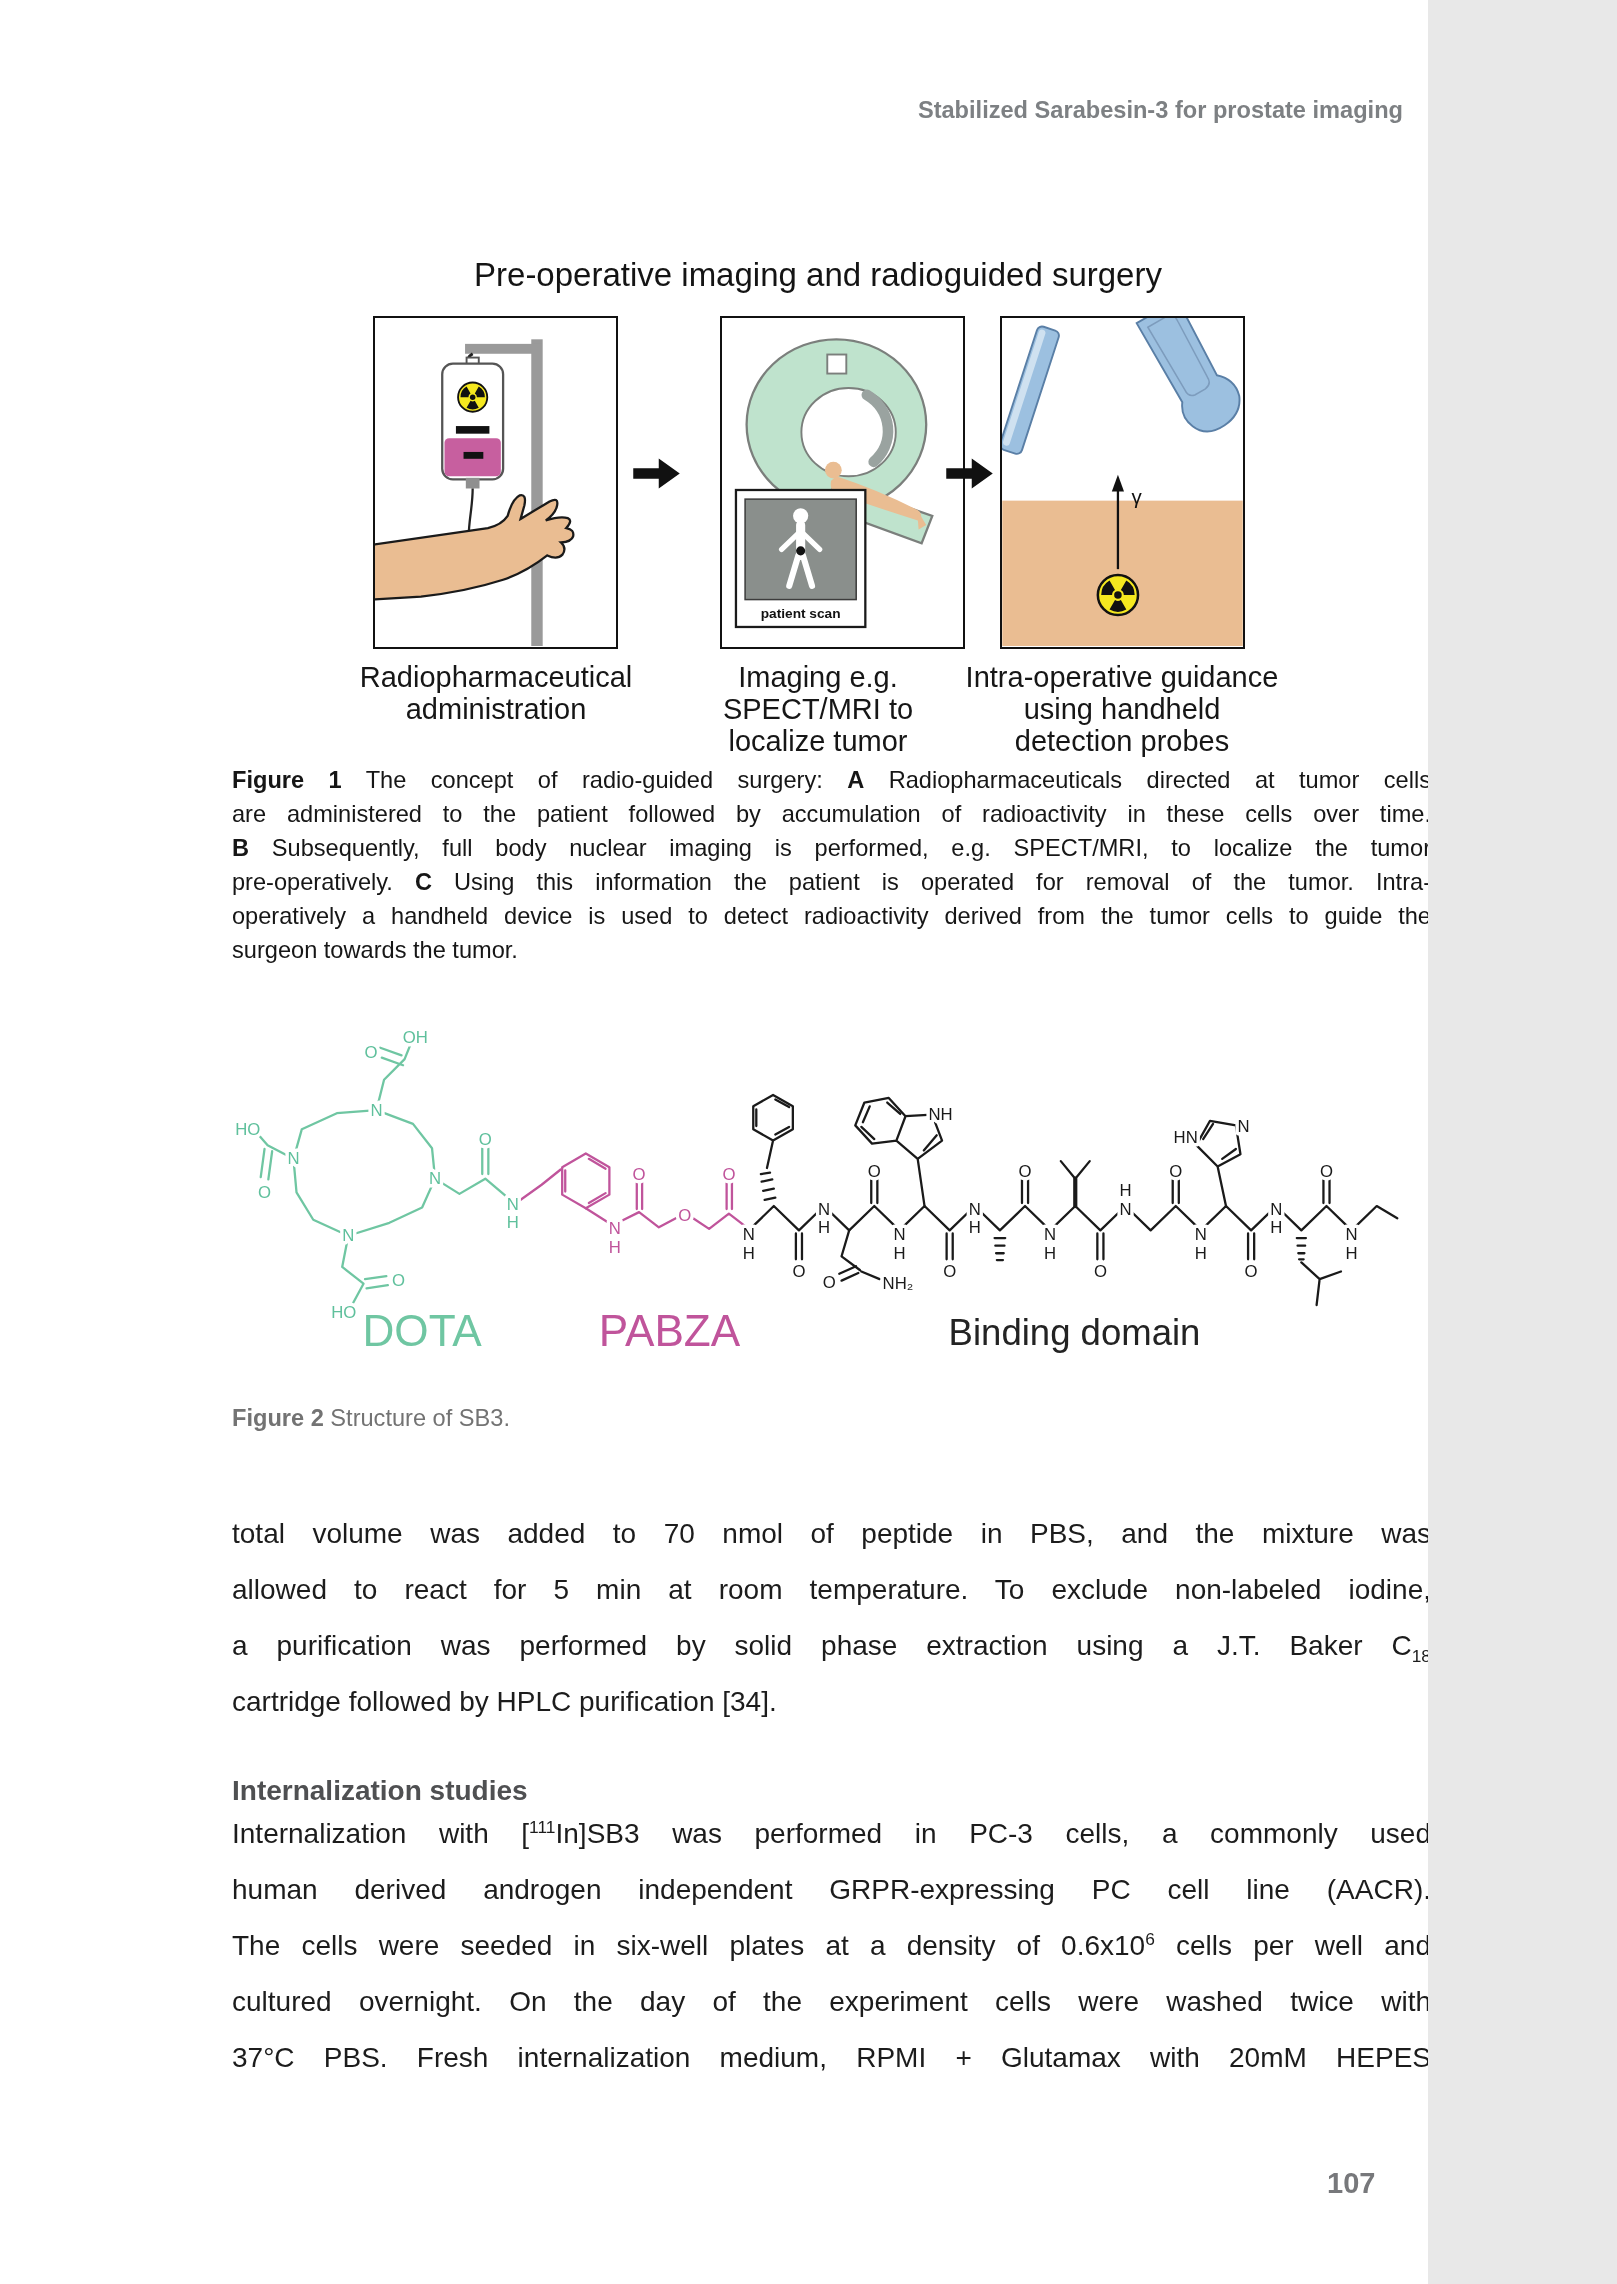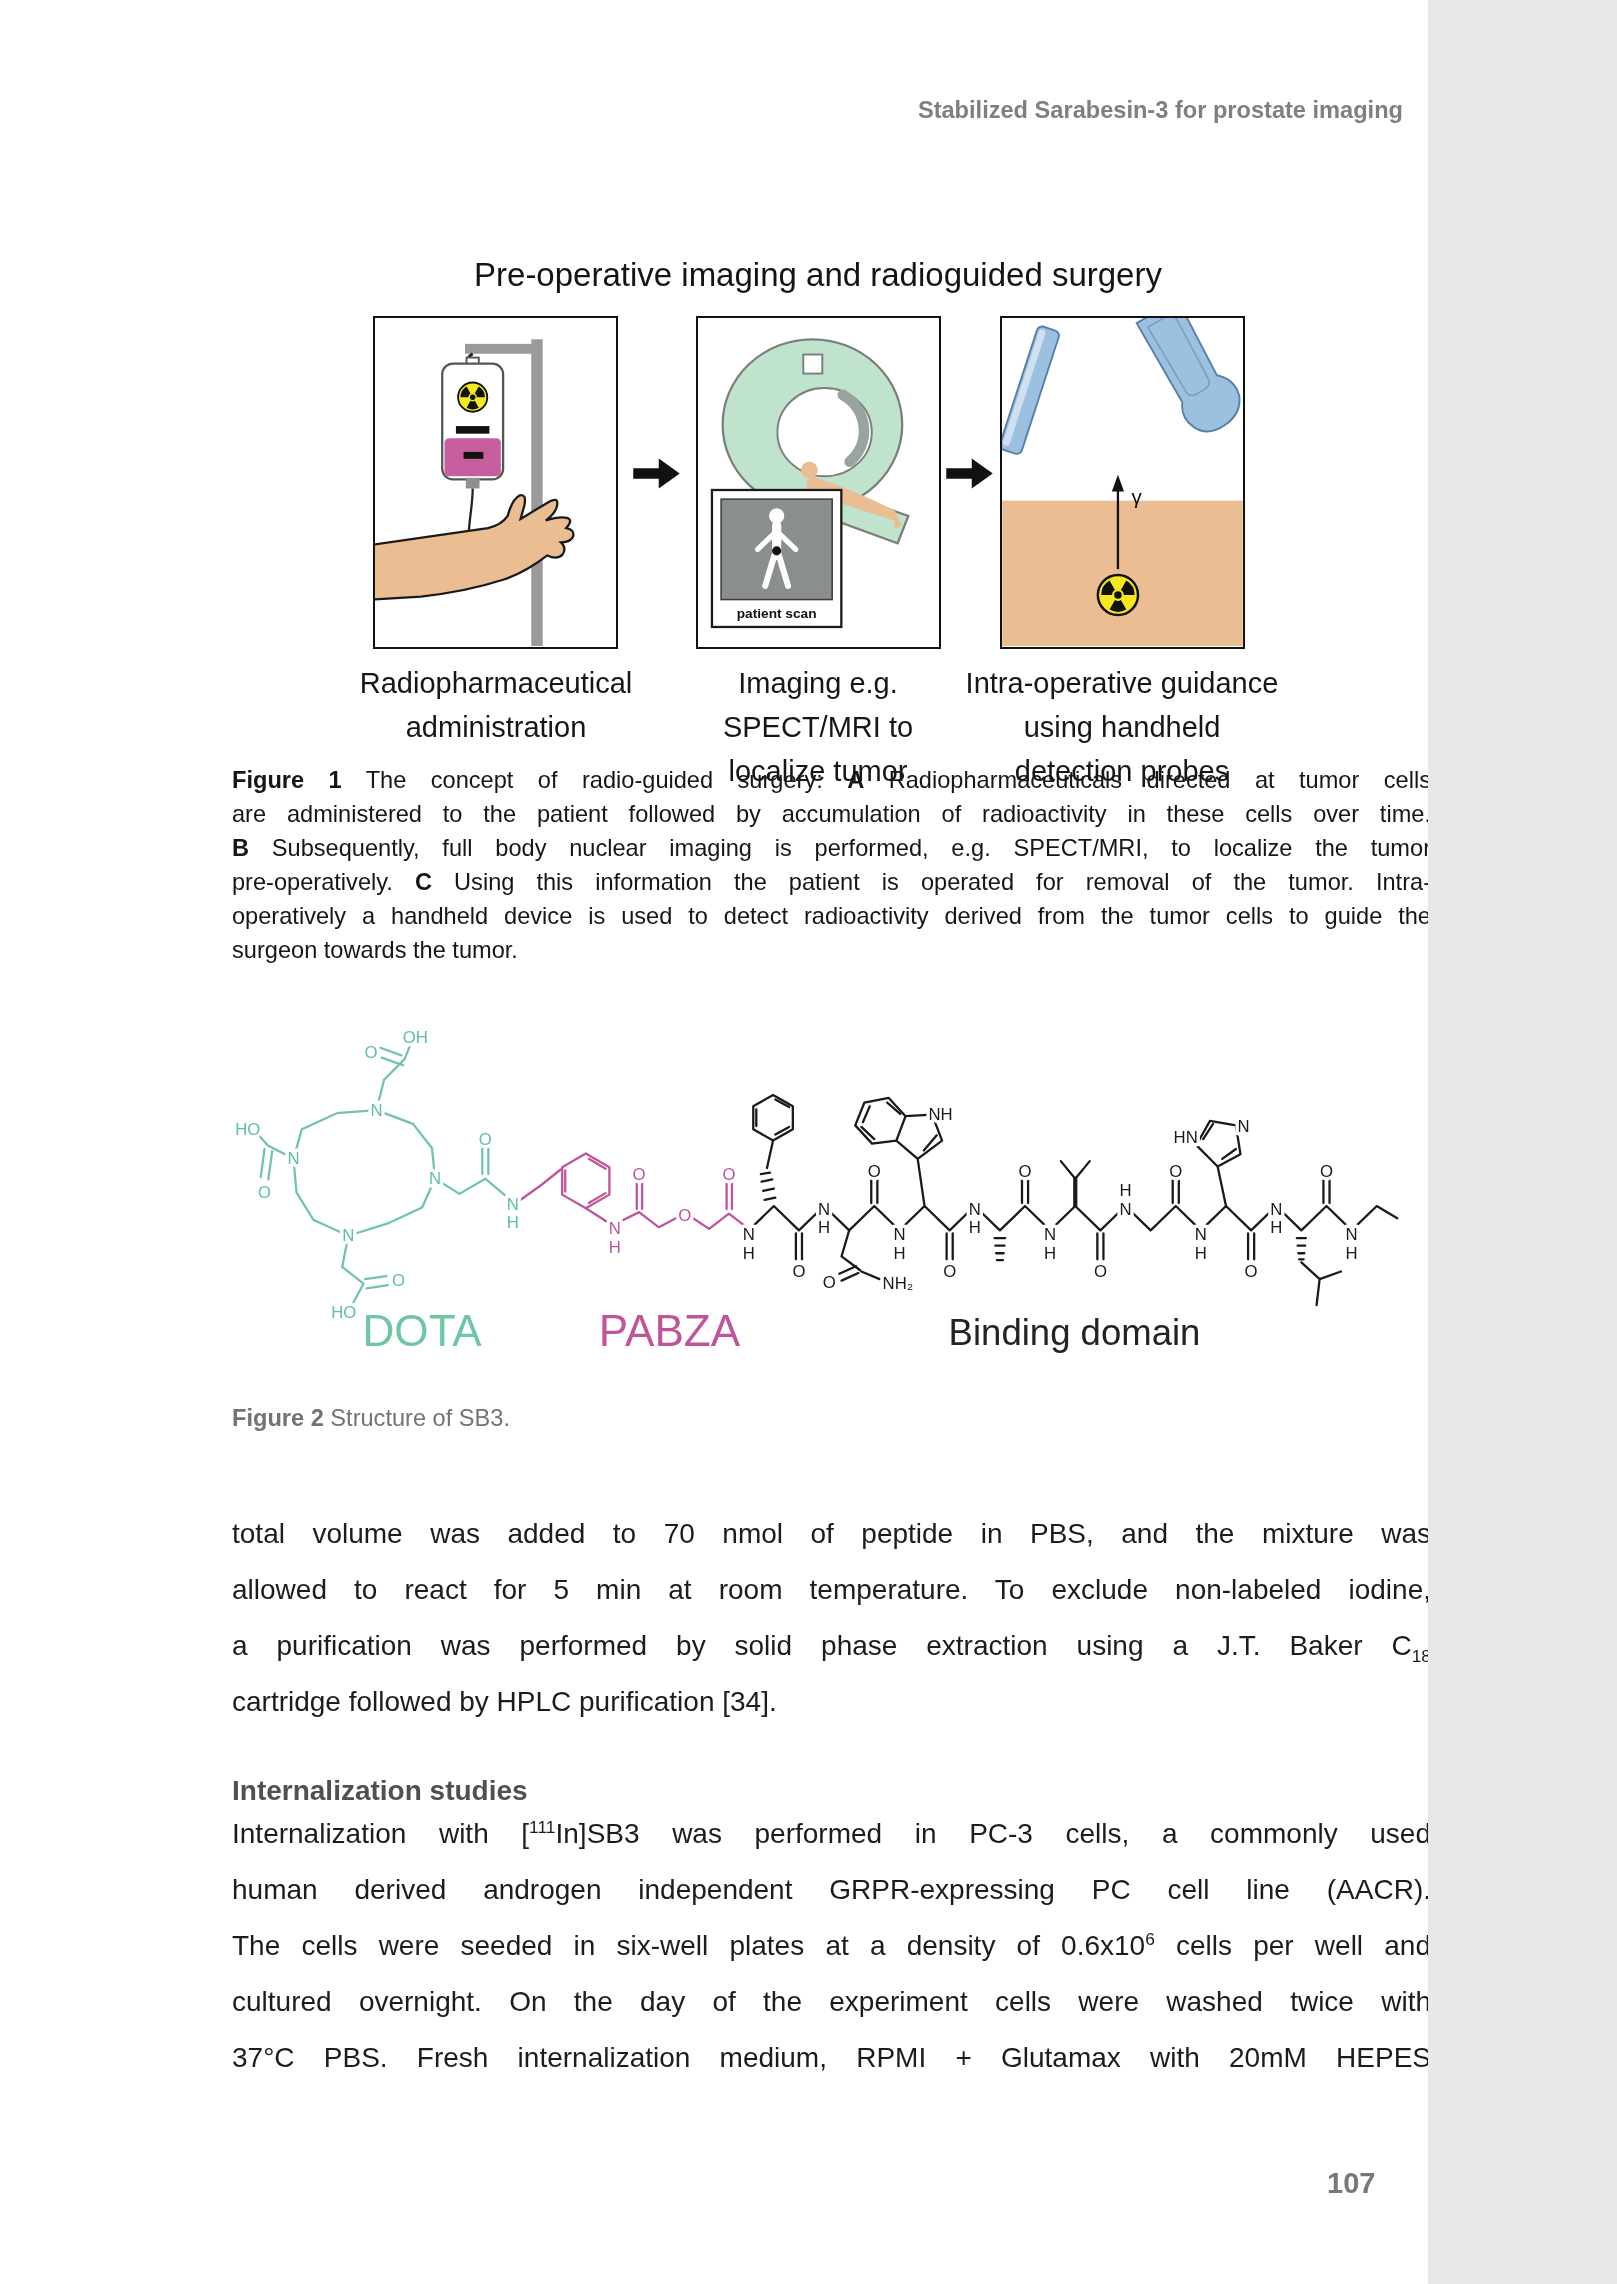--- a/index.html
+++ b/index.html
@@ -8,26 +8,26 @@
   .abs{position:absolute;}
   
   #running-header{top:97px;left:232px;width:1171px;text-align:right;
     font-size:23.6px;font-weight:bold;color:#7d8083;letter-spacing:0px;}
   
   #fig1-title{top:256px;left:232px;width:1172px;text-align:center;
     font-size:33px;color:#141414;}
   
   .panel{border:2.3px solid #111;background:#fff;box-sizing:border-box;}
   #panelA{top:316px;left:373px;width:245px;height:333px;}
-  #panelB{top:316px;left:696px;width:245px;height:333px;}
+  #panelB{top:316px;left:720px;width:245px;height:333px;}
   #panelC{top:316px;left:1000px;width:245px;height:333px;}
   .flow-arrow{top:457px;width:47px;height:33px;}
   #arrow1{left:633px;} #arrow2{left:946px;}
   
-  .pcap{top:661px;width:350px;text-align:center;font-size:29px;line-height:44px;color:#161616;}
+  .pcap{top:661px;width:350px;text-align:center;font-size:29px;line-height:32px;color:#161616;}
   #pcapA{left:321px;} #pcapB{left:643px;} #pcapC{left:947px;}
   
   #fig1-caption{top:763px;left:232px;width:1199px;font-size:23.6px;color:#161616;}
   #fig1-caption .jline{height:34px;line-height:34px;}
   
   .jline{text-align:justify;text-align-last:justify;white-space:nowrap;}
   .jline.rag{text-align-last:left;}
   .jline b{font-weight:bold;}
   sup,sub{font-size:62%;line-height:0;}
   

